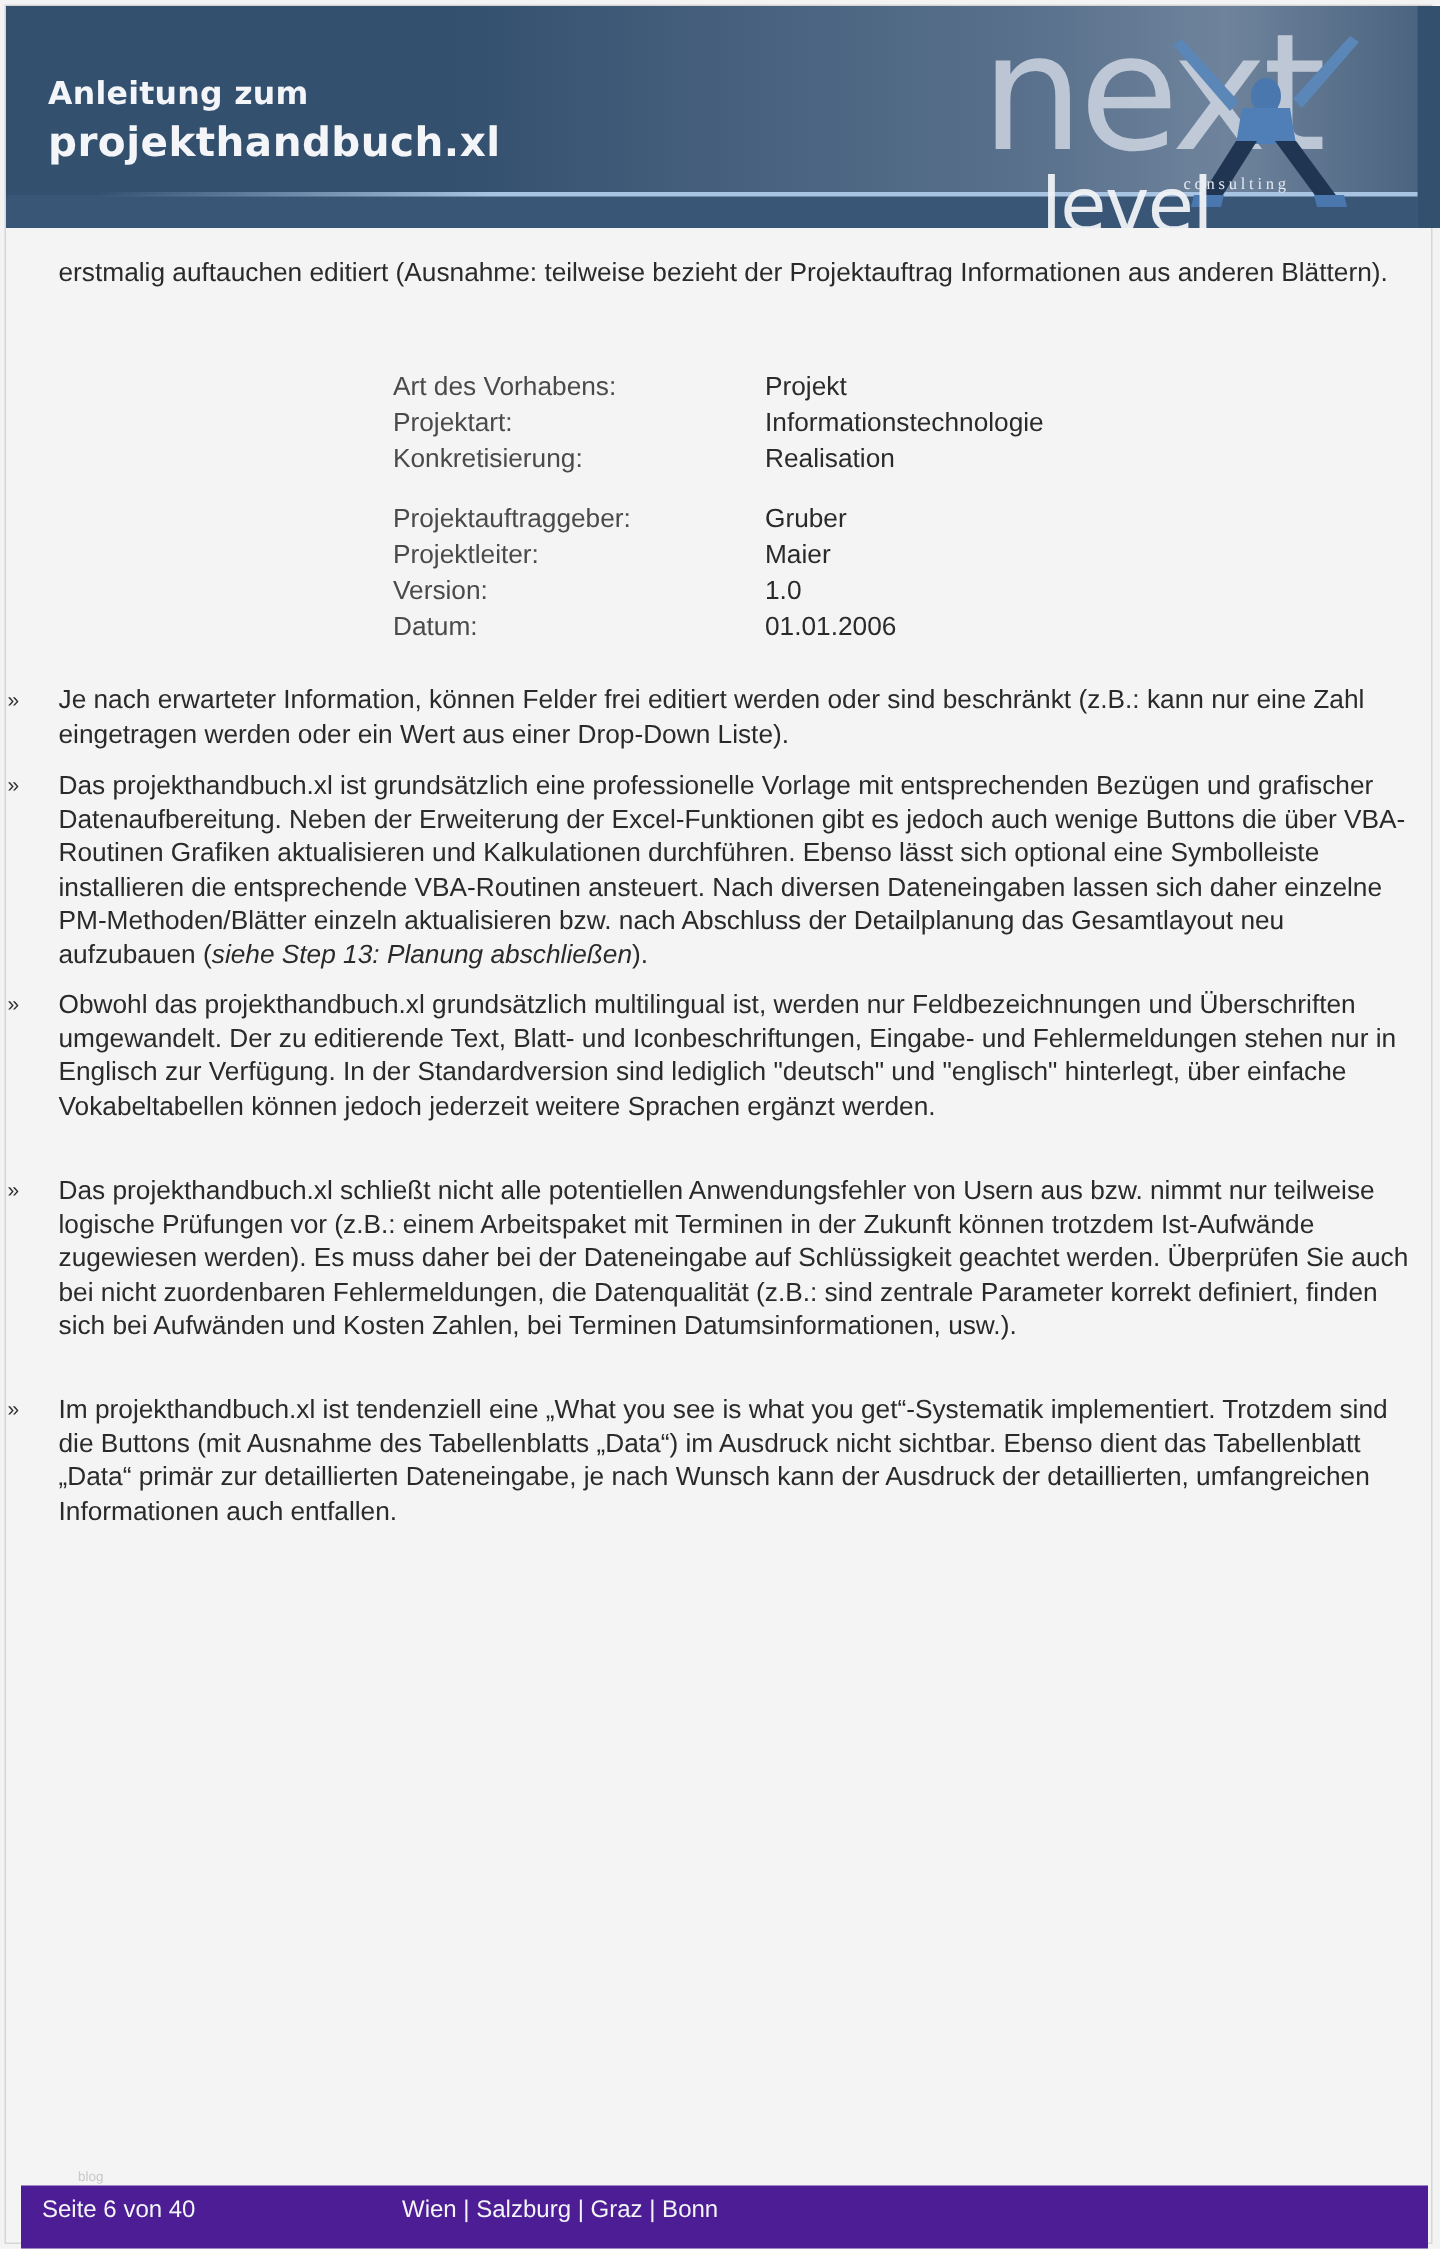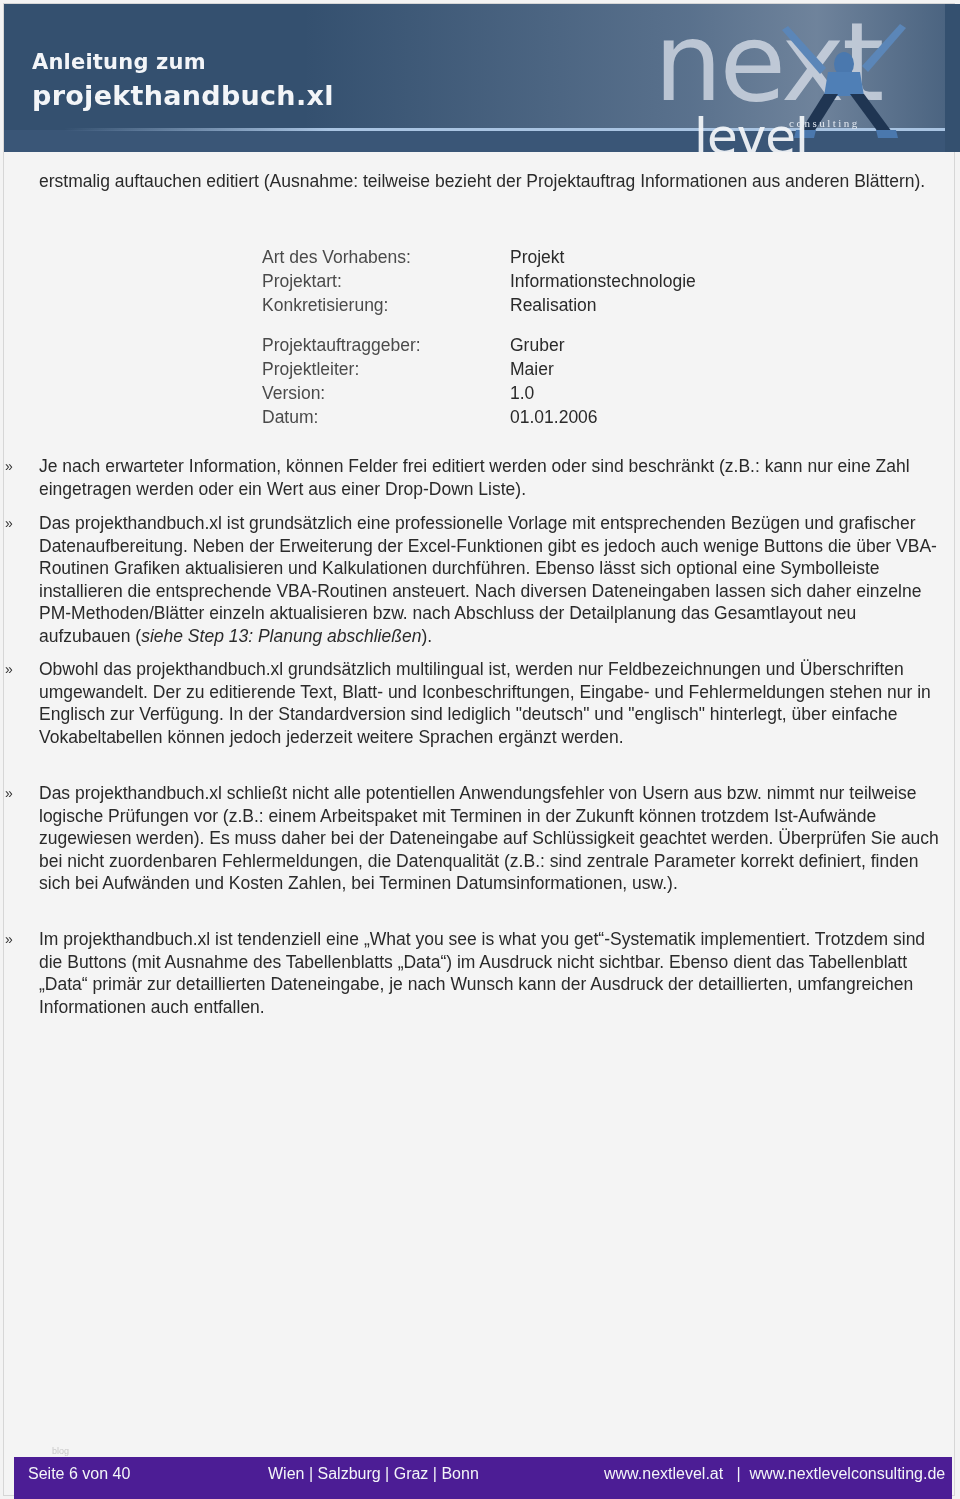--- a/index.html
+++ b/index.html
@@ -175,14 +175,13 @@
     <span class="bullet-mark">»</span>
     <div class="bullet-text">Im projekthandbuch.xl ist tendenziell eine „What you see is what you get“-Systematik implementiert. Trotzdem sind die Buttons (mit Ausnahme des Tabellenblatts „Data“) im Ausdruck nicht sichtbar. Ebenso dient das Tabellenblatt „Data“ primär zur detaillierten Dateneingabe, je nach Wunsch kann der Ausdruck der detaillierten, umfangreichen Informationen auch entfallen.</div>
   </div>
 </div>
 
 <div class="faint">blog</div>
 
 <div class="footer">
   <span style="left:14px;">Seite 6 von 40</span>
   <span style="left:254px;">Wien | Salzburg | Graz | Bonn</span>
-  <span style="left:590px; white-space:pre;">www.nextlevel.at   |  www.nextlevelconsulting.de</span>
 </div>
 
 </body></html>

